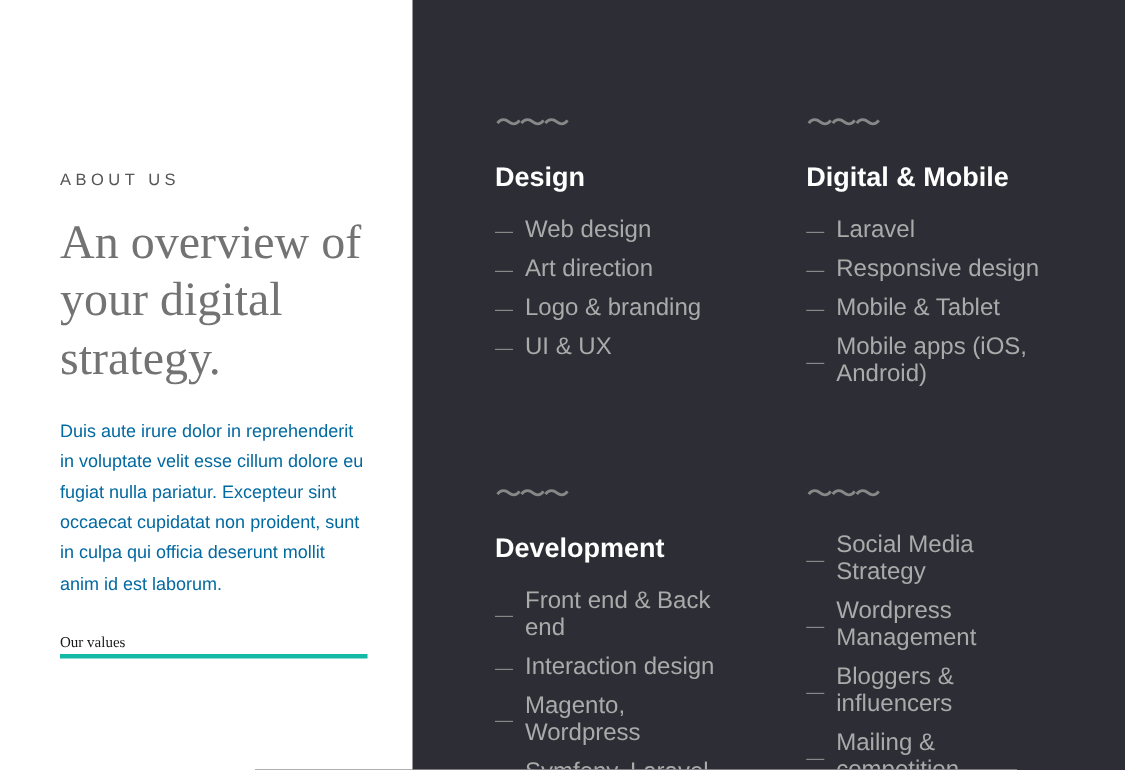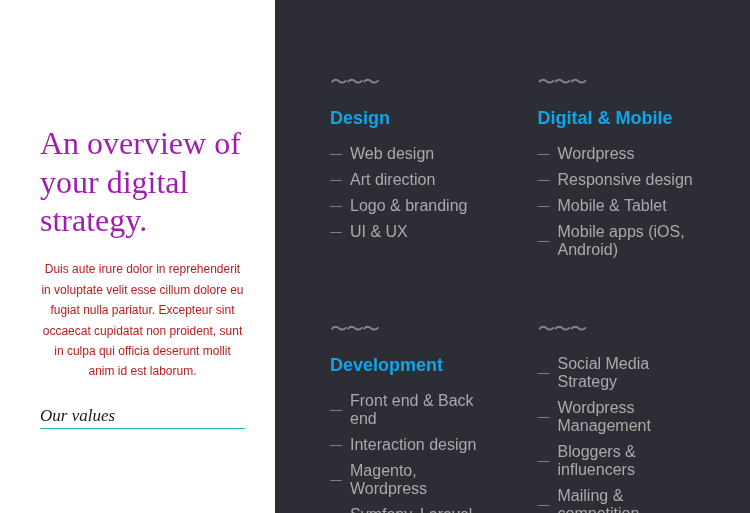--- a/index.html
+++ b/index.html
@@ -33,41 +33,39 @@
       letter-spacing: 3px;
       color: #555;
       text-transform: uppercase;
       margin-bottom: 16px;
     }
 
     .main-heading {
       font-family: Georgia, serif;
       font-size: 32px;
       font-weight: 400;
-      color: #a21caf;
+      color: #737373;
       line-height: 1.2;
       margin-bottom: 20px;
     }
 
     .description {
       font-family: Arial, sans-serif;
       font-size: 12px;
-      color: #b91c1c;
+      color: #0369a1;
       line-height: 1.7;
       margin-bottom: 24px;
-      text-align: center;
     }
 
     .our-values-link {
       font-family: Georgia, serif;
-      font-size: 17px;
+      font-size: 10px;
       color: #1a1a1a;
-      font-style: italic;
       text-decoration: none;
-      border-bottom: 1px solid #14b8a6;
+      border-bottom: 3px solid #14b8a6;
       display: inline-block;
       padding-bottom: 2px;
       cursor: pointer;
     }
 
     .right-panel {
       flex: 1;
       background: #2d2d35;
       padding: 40px 30px;
       display: grid;
@@ -85,21 +83,21 @@
       font-size: 18px;
       margin-bottom: 14px;
       letter-spacing: -2px;
       display: block;
     }
 
     .service-title {
       font-family: Arial, sans-serif;
       font-size: 18px;
       font-weight: 700;
-      color: #0ea5e9;
+      color: #ffffff;
       margin-bottom: 16px;
     }
 
     .service-list {
       list-style: none;
     }
 
     .service-list li {
       font-family: Arial, sans-serif;
       font-size: 16px;
@@ -114,20 +112,21 @@
       content: '—';
       color: #888;
       font-size: 12px;
       flex-shrink: 0;
     }
   </style>
 </head>
 <body>
 
 <div class="left-panel">
+  <p class="about-label">ABOUT US</p>
   <h1 class="main-heading">An overview of your digital strategy.</h1>
   <p class="description">Duis aute irure dolor in reprehenderit in voluptate velit esse cillum dolore eu fugiat nulla pariatur. Excepteur sint occaecat cupidatat non proident, sunt in culpa qui officia deserunt mollit anim id est laborum.</p>
   <a class="our-values-link">Our values</a>
 </div>
 
 <div class="right-panel">
   <div class="service-section">
     <span class="wave-icon">〜〜〜</span>
     <h2 class="service-title">Design</h2>
     <ul class="service-list">
@@ -135,21 +134,21 @@
       <li>Art direction</li>
       <li>Logo &amp; branding</li>
       <li>UI &amp; UX</li>
     </ul>
   </div>
 
   <div class="service-section">
     <span class="wave-icon">〜〜〜</span>
     <h2 class="service-title">Digital &amp; Mobile</h2>
     <ul class="service-list">
-      <li>Wordpress</li>
+      <li>Laravel</li>
       <li>Responsive design</li>
       <li>Mobile &amp; Tablet</li>
       <li>Mobile apps (iOS, Android)</li>
     </ul>
   </div>
 
   <div class="service-section">
     <span class="wave-icon">〜〜〜</span>
     <h2 class="service-title">Development</h2>
     <ul class="service-list">

